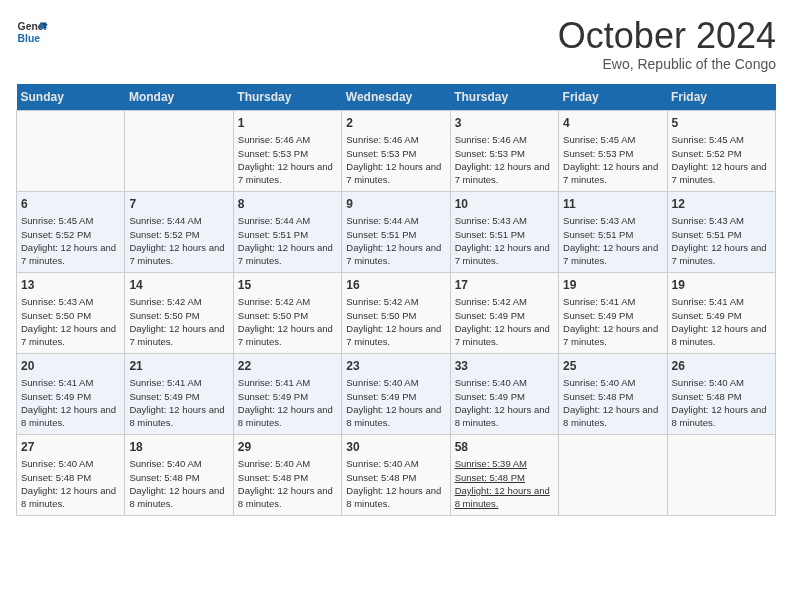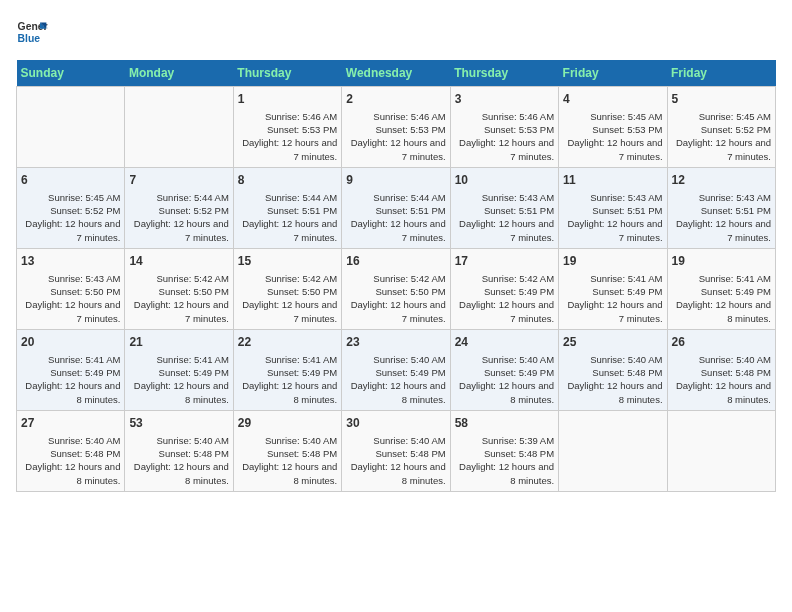--- a/index.html
+++ b/index.html
@@ -38,21 +38,21 @@
       font-size: 14px;
       color: #555;
     }
     table {
       width: 100%;
       border-collapse: collapse;
       font-size: 10px;
     }
     thead tr th {
       background-color: #1a6aad;
-      color: #86efac;
+      color: #e5e5e5;
       padding: 6px 4px;
       text-align: left;
       font-size: 12px;
       font-weight: bold;
     }
     tbody tr td {
       border: 1px solid #ccc;
       vertical-align: top;
       padding: 4px;
       height: 80px;
@@ -68,35 +68,38 @@
     }
     .day-number {
       font-weight: bold;
       font-size: 12px;
       display: block;
       margin-bottom: 2px;
     }
     .day-info {
       font-size: 9.5px;
       color: #333;
-      text-align: right;
     }
   </style>
 </head>
 <body>
 
 <div class="header">
   <div class="logo">
     <svg class="logo-icon" viewBox="0 0 40 40">
       <text x="2" y="18" font-size="13" font-weight="bold" fill="#333">General</text>
       <text x="2" y="32" font-size="13" font-weight="bold" fill="#1a6aad">Blue</text>
       <polygon points="30,8 38,16 30,16" fill="#1a6aad"></polygon>
       <polygon points="30,8 38,16 38,8" fill="#0d4a8c"></polygon>
     </svg>
   </div>
+  <div class="title-block">
+    <div class="month-title">October 2024</div>
+    <div class="subtitle">Ewo, Republic of the Congo</div>
+  </div>
 </div>
 
 <table>
   <thead>
     <tr>
     <th>Sunday</th>
         <th>Monday</th>
         <th>Thursday</th>
         <th>Wednesday</th>
         <th>Thursday</th>
@@ -246,21 +249,21 @@
 Sunset: 5:49 PM
 Daylight: 12 hours and 8 minutes.</div>
         </td>
         <td>
           <span class="day-number">23</span>
           <div class="day-info" style="white-space: pre-line;">Sunrise: 5:40 AM
 Sunset: 5:49 PM
 Daylight: 12 hours and 8 minutes.</div>
         </td>
         <td>
-          <span class="day-number">24</span>
+          <span class="day-number">33</span>
           <div class="day-info" style="white-space: pre-line;">Sunrise: 5:40 AM
 Sunset: 5:49 PM
 Daylight: 12 hours and 8 minutes.</div>
         </td>
         <td>
           <span class="day-number">25</span>
           <div class="day-info" style="white-space: pre-line;">Sunrise: 5:40 AM
 Sunset: 5:48 PM
 Daylight: 12 hours and 8 minutes.</div>
         </td>
@@ -272,40 +275,40 @@
         </td>
       </tr>
       <tr>
         <td>
           <span class="day-number">27</span>
           <div class="day-info" style="white-space: pre-line;">Sunrise: 5:40 AM
 Sunset: 5:48 PM
 Daylight: 12 hours and 8 minutes.</div>
         </td>
         <td>
-          <span class="day-number">53</span>
+          <span class="day-number">18</span>
           <div class="day-info" style="white-space: pre-line;">Sunrise: 5:40 AM
 Sunset: 5:48 PM
 Daylight: 12 hours and 8 minutes.</div>
         </td>
         <td>
           <span class="day-number">29</span>
           <div class="day-info" style="white-space: pre-line;">Sunrise: 5:40 AM
 Sunset: 5:48 PM
 Daylight: 12 hours and 8 minutes.</div>
         </td>
         <td>
           <span class="day-number">30</span>
           <div class="day-info" style="white-space: pre-line;">Sunrise: 5:40 AM
 Sunset: 5:48 PM
 Daylight: 12 hours and 8 minutes.</div>
         </td>
         <td>
           <span class="day-number">58</span>
-          <div class="day-info" style="white-space: pre-line;">Sunrise: 5:39 AM
+          <div class="day-info" style="white-space: pre-line; text-decoration: underline;">Sunrise: 5:39 AM
 Sunset: 5:48 PM
 Daylight: 12 hours and 8 minutes.</div>
         </td>
         <td></td>
         <td></td>
       </tr>
     </tbody>
 </table>
 
 </body></html>

